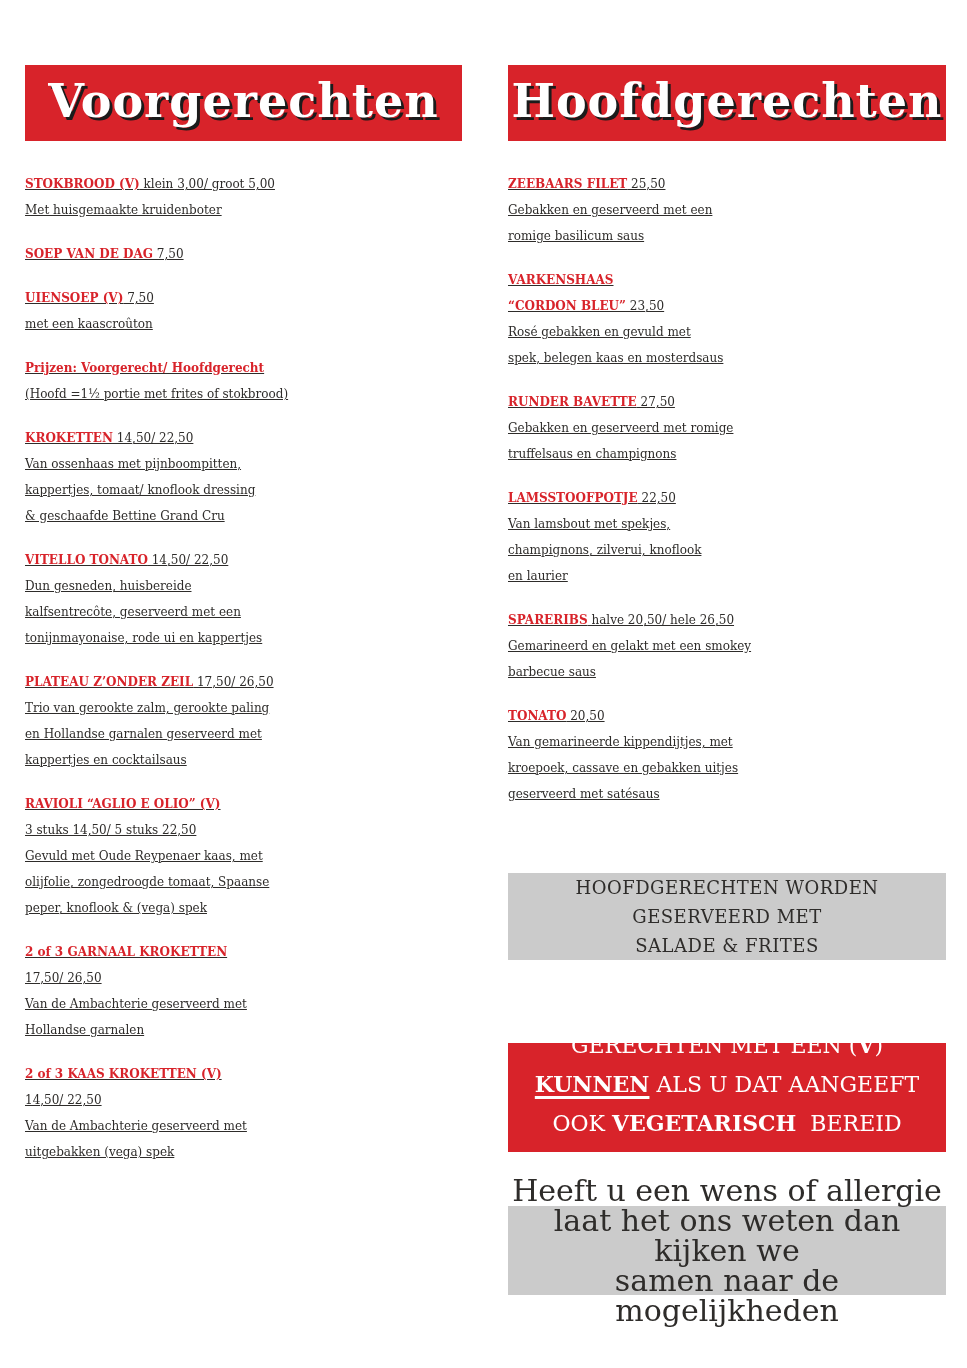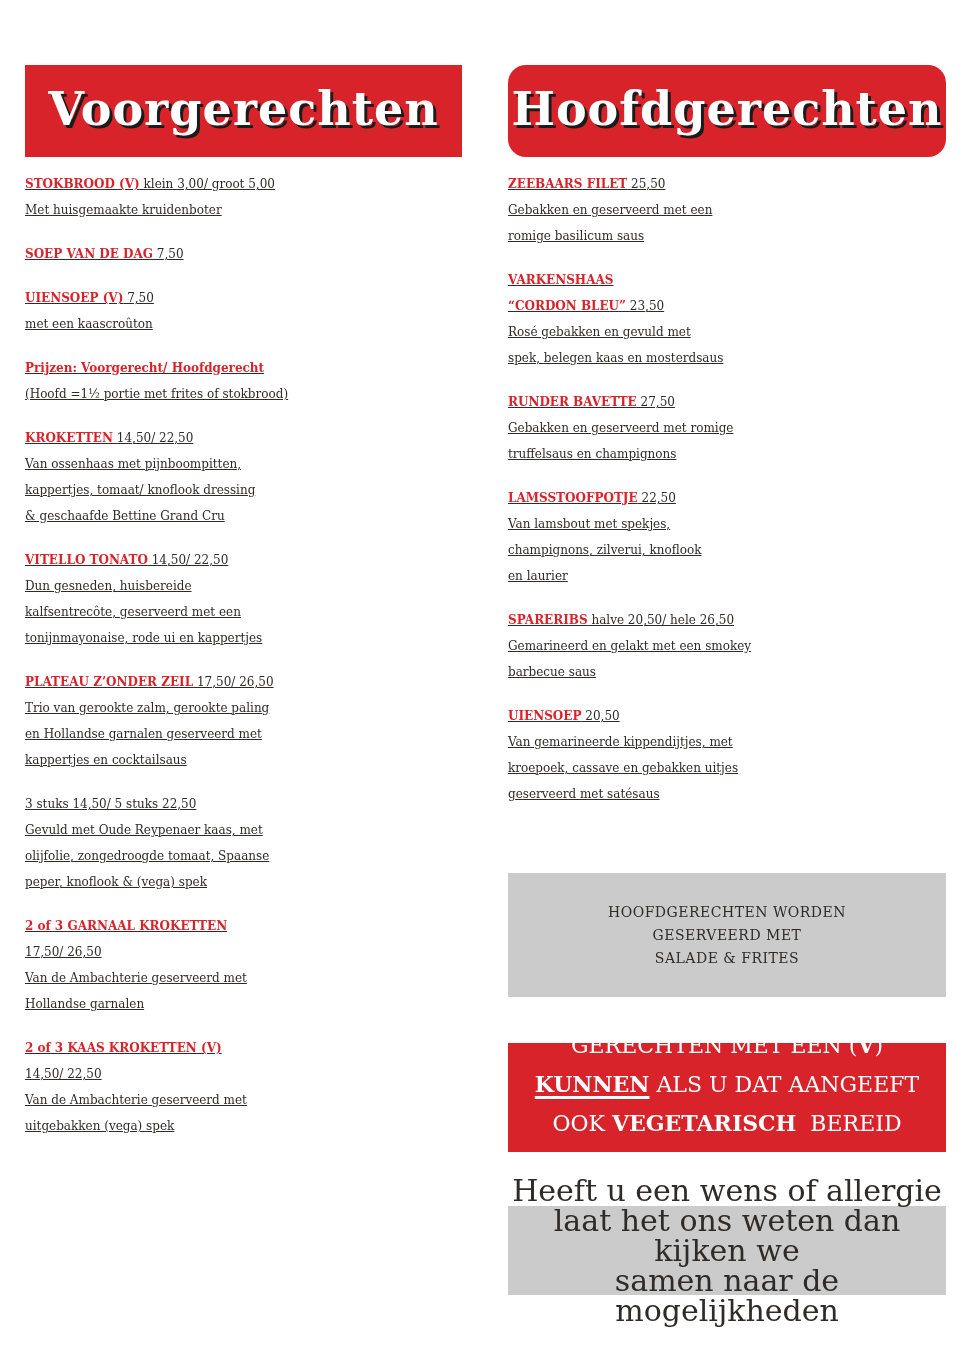--- a/index.html
+++ b/index.html
@@ -10,52 +10,52 @@
   html,body{margin:0;padding:0;}
   body{
     width:967px;height:1368px;
     background:#ffffff;
     position:relative;
     font-family:"DejaVu Serif","Liberation Serif",serif;
     color:var(--dark);
     overflow:hidden;
   }
   .banner{
-    position:absolute;top:65px;height:92px;
+    position:absolute;top:65px;height:76px;
     background:var(--red);
     display:flex;align-items:center;justify-content:center;
   }
   .banner-title{
     color:#ffffff;
     font-size:46px;font-weight:700;
     letter-spacing:1px;
     text-shadow:3px 3px 0 #1b1b1b;
     line-height:1;
     padding-bottom:4px;
   }
   #banner-left{left:25px;width:437px;}
-  #banner-right{left:508px;width:438px;border-radius:18px;}
+  #banner-right{left:508px;width:438px;}
 
   .col{position:absolute;top:171px;font-size:12px;line-height:26px;text-decoration:underline;}
   #col-left{left:25px;width:452px;}
   #col-right{left:508px;width:452px;}
 
   .item{margin-bottom:18px;}
   .iname{color:var(--red);font-weight:700;white-space:pre-line;}
   .iprice{color:var(--dark);font-weight:400;}
   .ibody{color:var(--dark);white-space:pre-line;}
 
   .notebox{
     position:absolute;left:508px;width:438px;
     display:flex;align-items:center;justify-content:center;
     text-align:center;
   }
   #serve-box{
-    top:873px;height:124px;background:var(--graybox);
-    font-size:14px;line-height:23px;letter-spacing:0.5px;
+    top:873px;height:87px;background:var(--graybox);
+    font-size:18px;line-height:29px;letter-spacing:0.5px;
   }
   #veg-box{
     top:1043px;height:109px;background:var(--red);
     color:#ffffff;font-size:22px;line-height:27px;
     flex-direction:column;
   }
   #allergy-box{
     top:1206px;height:89px;background:var(--graybox);
     font-size:30px;line-height:30px;
   }
@@ -82,21 +82,21 @@
     <div class="item"><span class="iname">Prijzen: Voorgerecht/ Hoofdgerecht</span><div class="ibody">(Hoofd =1½ portie met frites of stokbrood)</div></div>
     <div class="item"><span class="iname">KROKETTEN</span><span class="iprice"> 14,50/ 22,50</span><div class="ibody">Van ossenhaas met pijnboompitten,
 kappertjes, tomaat/ knoflook dressing
 &amp; geschaafde Bettine Grand Cru</div></div>
     <div class="item"><span class="iname">VITELLO TONATO</span><span class="iprice"> 14,50/ 22,50</span><div class="ibody">Dun gesneden, huisbereide
 kalfsentrecôte, geserveerd met een
 tonijnmayonaise, rode ui en kappertjes</div></div>
     <div class="item"><span class="iname">PLATEAU Z’ONDER ZEIL</span><span class="iprice"> 17,50/ 26,50</span><div class="ibody">Trio van gerookte zalm, gerookte paling
 en Hollandse garnalen geserveerd met
 kappertjes en cocktailsaus</div></div>
-    <div class="item"><div class="ibody">3 stuks 14,50/ 5 stuks 22,50
+    <div class="item"><span class="iname">RAVIOLI “AGLIO E OLIO” (V)</span><div class="ibody">3 stuks 14,50/ 5 stuks 22,50
 Gevuld met Oude Reypenaer kaas, met
 olijfolie, zongedroogde tomaat, Spaanse
 peper, knoflook &amp; (vega) spek</div></div>
     <div class="item"><span class="iname">2 of 3 GARNAAL KROKETTEN</span><div class="ibody">17,50/ 26,50
 Van de Ambachterie geserveerd met
 Hollandse garnalen</div></div>
     <div class="item"><span class="iname">2 of 3 KAAS KROKETTEN (V)</span><div class="ibody">14,50/ 22,50
 Van de Ambachterie geserveerd met
 uitgebakken (vega) spek</div></div>
   </div>
@@ -106,21 +106,21 @@
     <div class="item"><span class="iname">VARKENSHAAS
 “CORDON BLEU”</span><span class="iprice"> 23,50</span><div class="ibody">Rosé gebakken en gevuld met
 spek, belegen kaas en mosterdsaus</div></div>
     <div class="item"><span class="iname">RUNDER BAVETTE</span><span class="iprice"> 27,50</span><div class="ibody">Gebakken en geserveerd met romige
 truffelsaus en champignons</div></div>
     <div class="item"><span class="iname">LAMSSTOOFPOTJE</span><span class="iprice"> 22,50</span><div class="ibody">Van lamsbout met spekjes,
 champignons, zilverui, knoflook
 en laurier</div></div>
     <div class="item"><span class="iname">SPARERIBS</span><span class="iprice"> halve 20,50/ hele 26,50</span><div class="ibody">Gemarineerd en gelakt met een smokey
 barbecue saus</div></div>
-    <div class="item"><span class="iname">UIENSOEP</span><span class="iprice"> 20,50</span><div class="ibody">Van gemarineerde kippendijtjes, met
+    <div class="item"><span class="iname">TONATO</span><span class="iprice"> 20,50</span><div class="ibody">Van gemarineerde kippendijtjes, met
 kroepoek, cassave en gebakken uitjes
 geserveerd met satésaus</div></div>
   </div>
 
 <div class="notebox" id="serve-box">
   <div class="pre">HOOFDGERECHTEN WORDEN
 GESERVEERD MET
 SALADE &amp; FRITES</div>
 </div>
 

